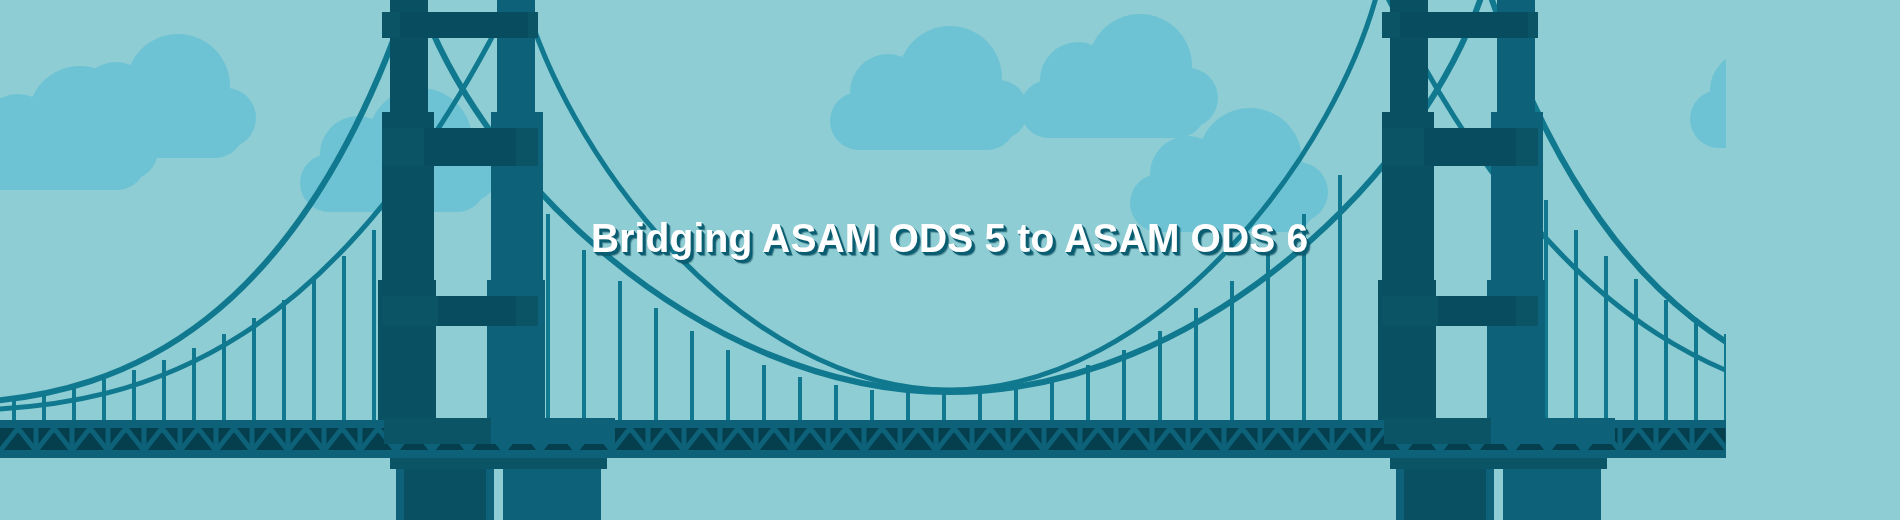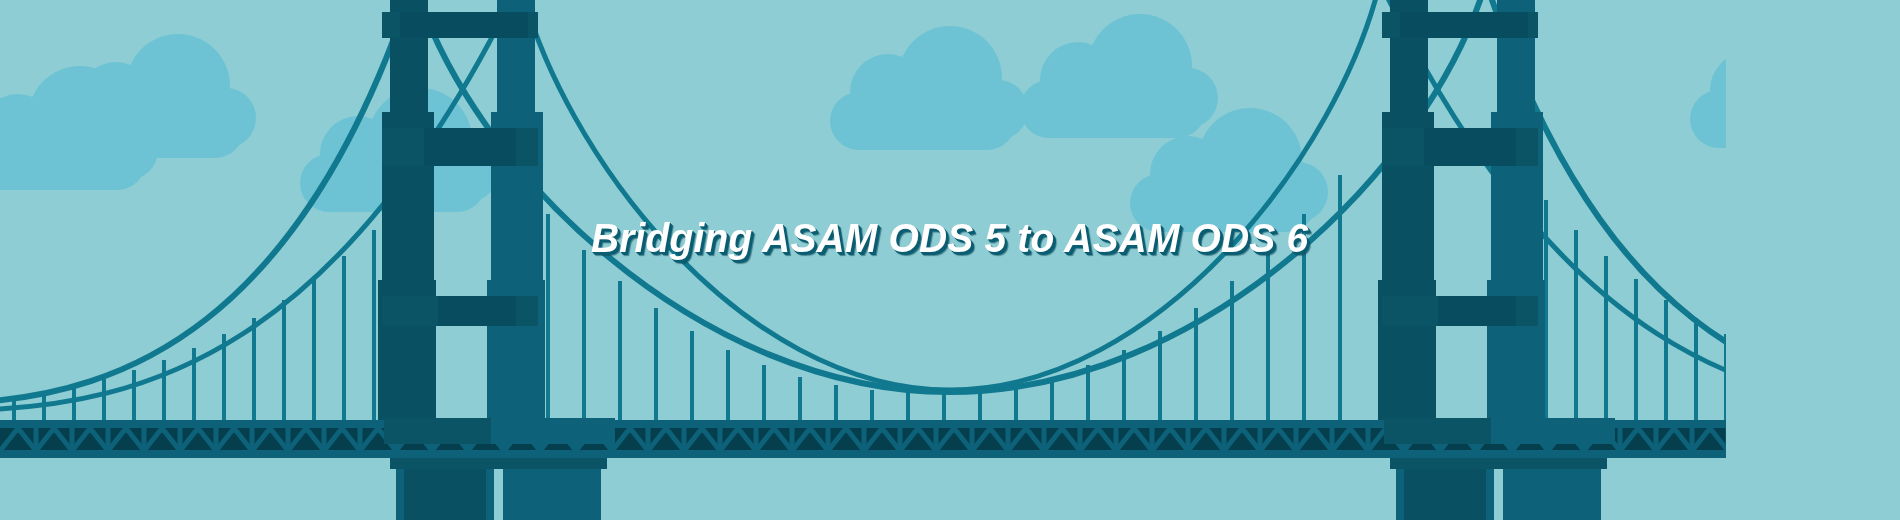--- a/index.html
+++ b/index.html
@@ -8,21 +8,20 @@
     padding: 0;
     background: #8ecdd4;
   }
   #banner {
     position: relative;
     width: 1726px;
     height: 520px;
     overflow: hidden;
     background: #8ecdd4;
     font-family: "Liberation Sans", sans-serif;
-    font-style: italic;
   }
   #banner svg.scene {
     position: absolute;
     left: 0; top: 0;
     width: 1900px;
     height: 520px;
     display: block;
   }
   #title-layer {
     position: absolute;

